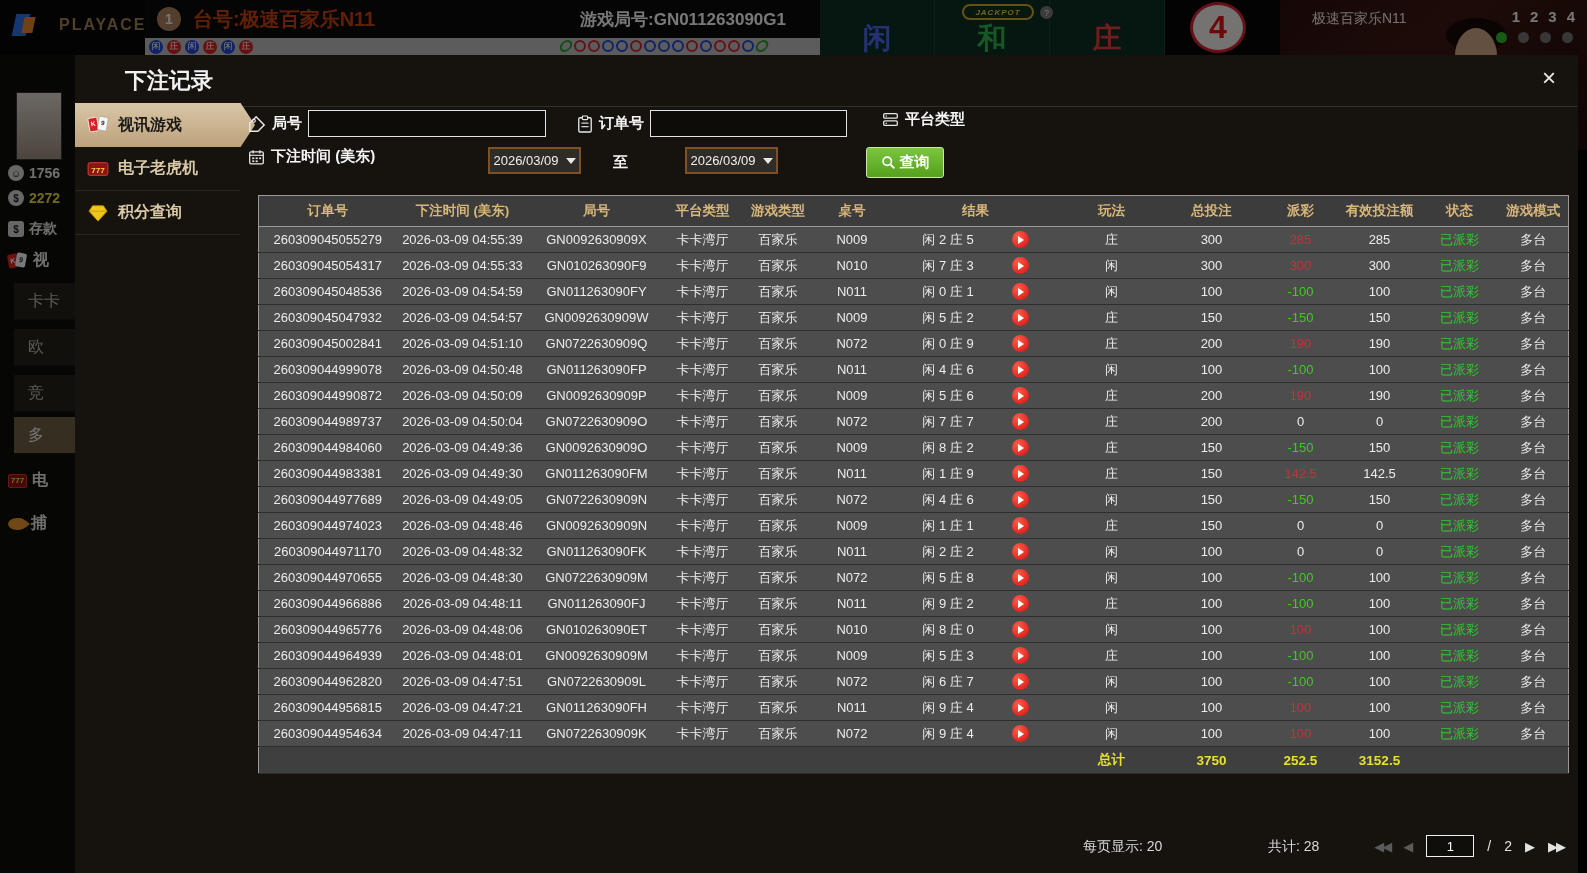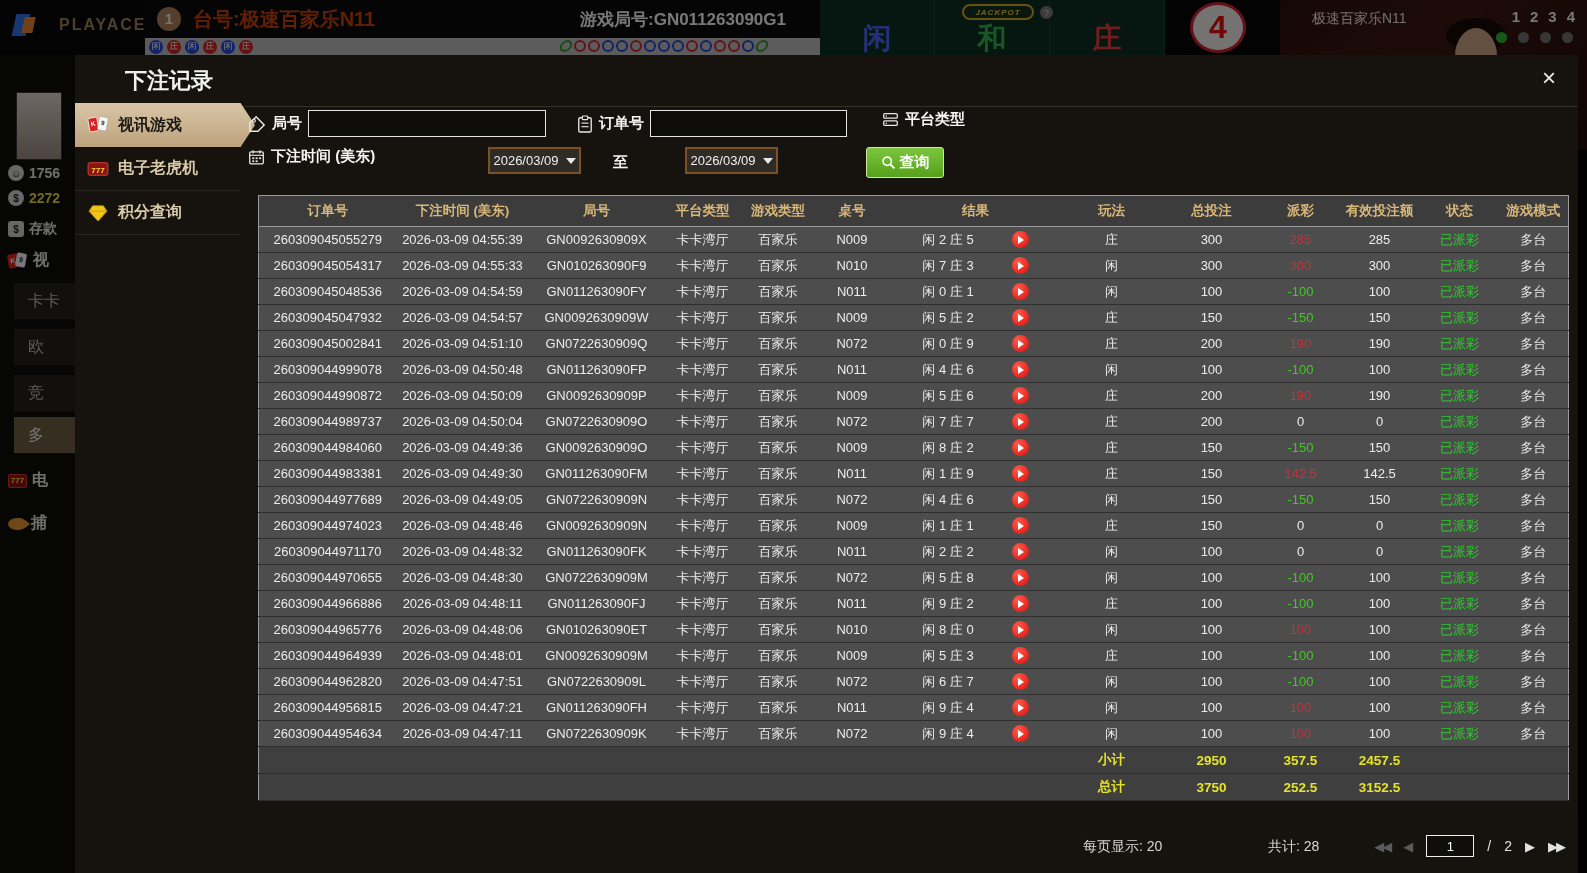--- a/index.html
+++ b/index.html
@@ -833,28 +833,20 @@
               <td>100</td>
               <td class="pay-red">100</td>
               <td>100</td>
               <td class="st">已派彩</td>
               <td>多台</td>
             </tr>
           </tbody>
         <tfoot>
           <tr class="sumrow">
             <td colspan="7"></td>
-            <td>小计</td>
-            <td>2950</td>
-            <td>357.5</td>
-            <td>2457.5</td>
-            <td colspan="2"></td>
-          </tr>
-          <tr class="sumrow">
-            <td colspan="7"></td>
             <td>总计</td>
             <td>3750</td>
             <td>252.5</td>
             <td>3152.5</td>
             <td colspan="2"></td>
           </tr>
         </tfoot>
       </table>
 
       <div id="mfooter">

